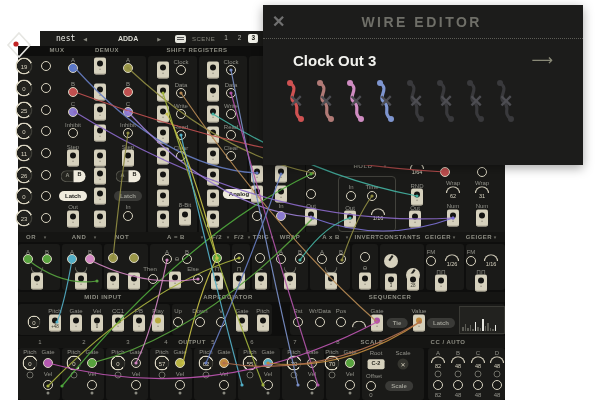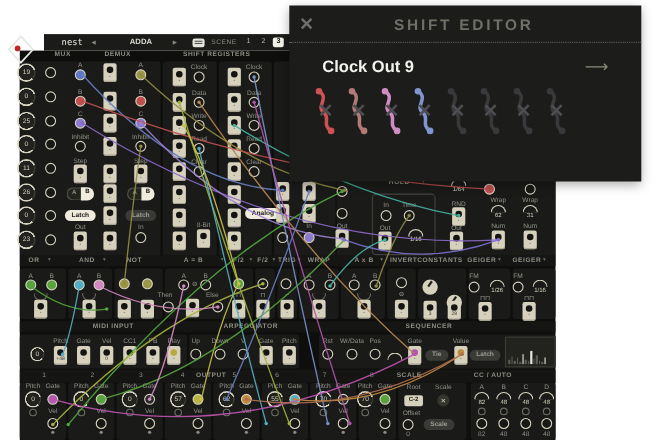--- a/index.html
+++ b/index.html
@@ -865,24 +865,24 @@
       <g>
         <path d="M281,174 Q243.5,278.5 206,363" fill="none" stroke="#667cc0" stroke-width="1.2" opacity="0.92"></path>
         <circle cx="281" cy="174" r="1.6" fill="#667cc0"></circle>
         <circle cx="206" cy="363" r="1.6" fill="#667cc0"></circle>
       </g>
     </svg>
 
   <div class="abs editor">
     <div class="we-head">
       <span class="we-close">✕</span>
-      <span class="we-title">SHIFT EDITOR</span>
+      <span class="we-title">WIRE EDITOR</span>
     </div>
     <div class="we-conn">
-      <span class="t">Clock Out 9</span>
+      <span class="t">Clock Out 3</span>
       <span class="we-arrow">⟶</span>
     </div>
     <div class="we-swatches" id="swatches">
         <div class="swatch"><svg width="30" height="52" viewBox="0 0 30 52">
             <path d="M9,8 C19,14 6,22 13,27 C20,32 11,38 20,44" fill="none" stroke="#cf5252" stroke-width="3.2" stroke-linecap="round"></path>
             <circle cx="9" cy="8" r="3" fill="#cf5252"></circle>
             <circle cx="20" cy="44" r="3" fill="#cf5252"></circle>
           </svg><span class="x" style="color: rgb(77, 77, 82);">✕</span></div>
         <div class="swatch"><svg width="30" height="52" viewBox="0 0 30 52">
             <path d="M9,8 C19,14 6,22 13,27 C20,32 11,38 20,44" fill="none" stroke="#b17a76" stroke-width="3.2" stroke-linecap="round"></path>

